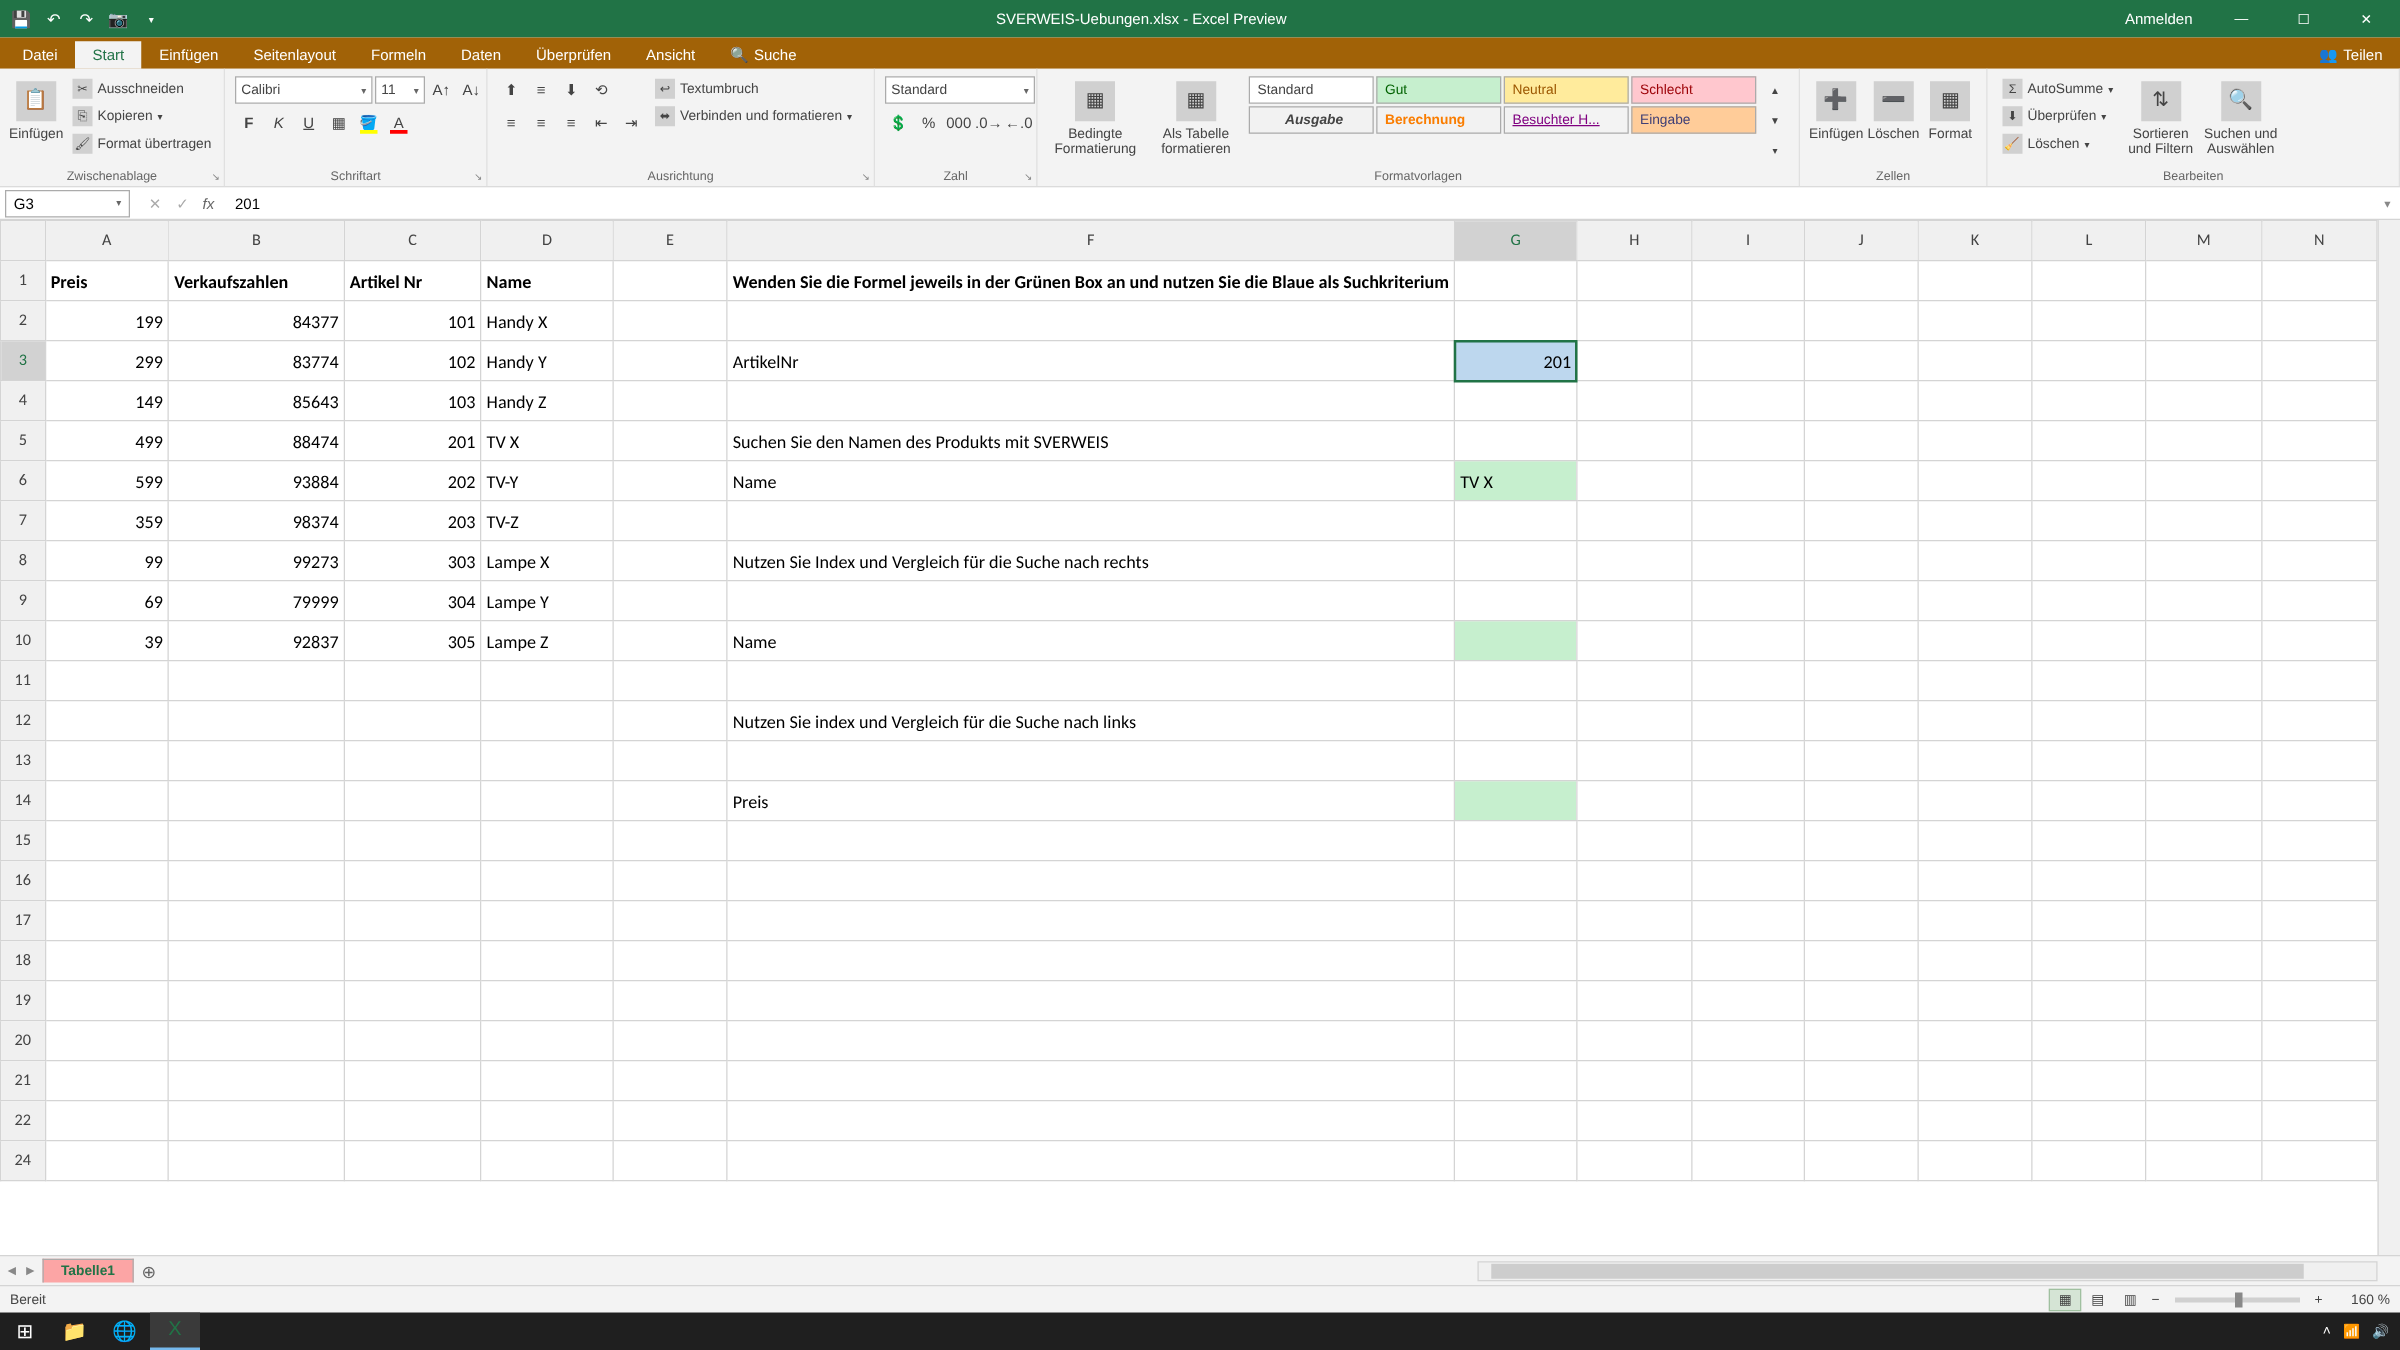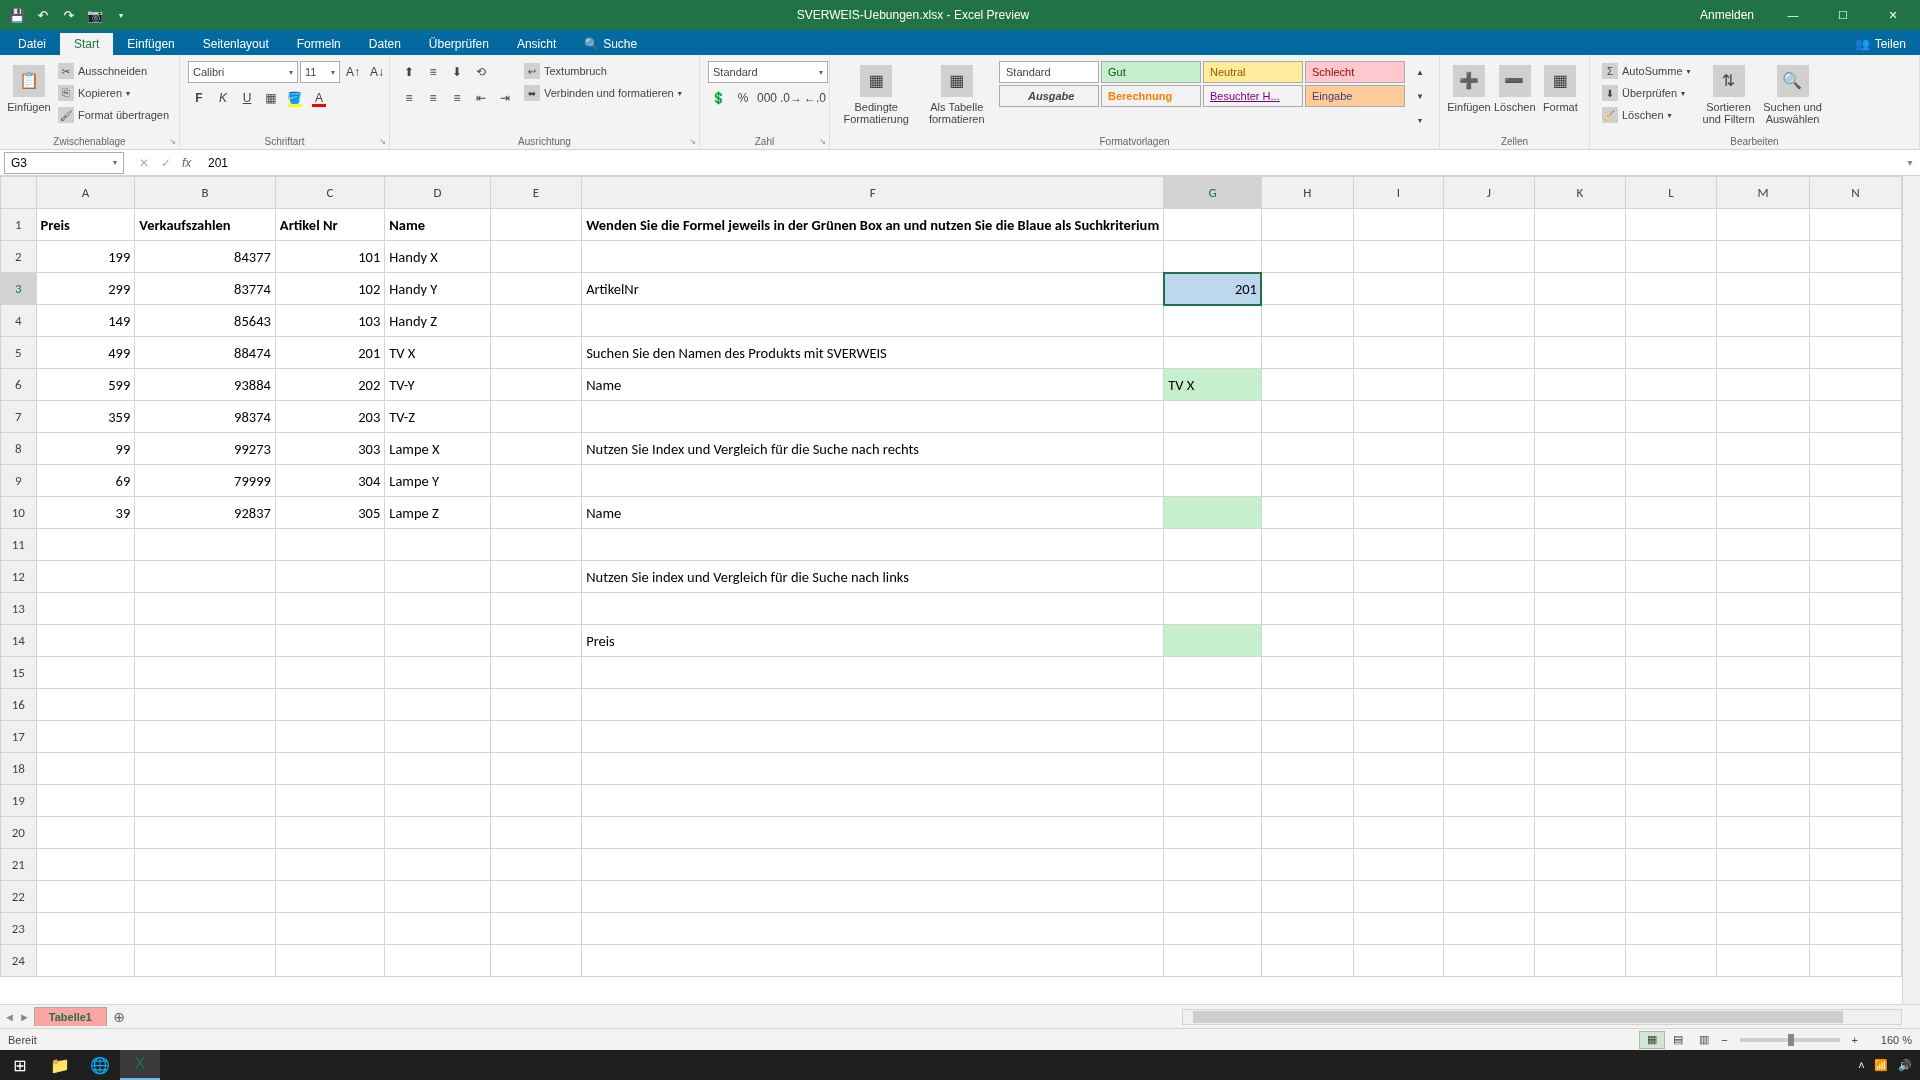--- a/index.html
+++ b/index.html
@@ -8,21 +8,21 @@
 
 .titlebar { height:30px; background:#217346; display:flex; align-items:center; color:#fff; font-size:12px; }
 .titlebar .qat { display:flex; align-items:center; gap:8px; padding:0 8px; }
 .titlebar .qat span { width:18px; height:18px; display:flex; align-items:center; justify-content:center; cursor:pointer; font-size:13px; }
 .titlebar .title { flex:1; text-align:center; }
 .titlebar .right { display:flex; align-items:center; gap:4px; padding-right:4px; }
 .titlebar .right .signin { padding:0 12px; cursor:pointer; }
 .titlebar .right .winbtn { width:46px; height:30px; display:flex; align-items:center; justify-content:center; cursor:pointer; font-size:11px; }
 
 
-.tabstrip { height:25px; background:#0369a1; display:flex; align-items:flex-end; padding-left:4px; color:#fff; font-size:12px; }
+.tabstrip { height:25px; background:#a16207; display:flex; align-items:flex-end; padding-left:4px; color:#fff; font-size:12px; }
 .tabstrip .tab { padding:4px 14px; cursor:pointer; }
 .tabstrip .tab.active { background:#f3f3f3; color:#217346; }
 .tabstrip .spacer { flex:1; }
 .tabstrip .share { padding:4px 14px; cursor:pointer; display:flex; align-items:center; gap:4px; }
 
 
 .ribbon { height:95px; background:#f3f3f3; border-bottom:1px solid #d4d4d4; display:flex; font-size:11px; color:#444; }
 .group { border-right:1px solid #e0e0e0; padding:2px 8px 0; display:flex; flex-direction:column; position:relative; }
 .group .glabel { position:absolute; bottom:2px; left:0; right:0; text-align:center; font-size:10px; color:#666; }
 .group .dlg { position:absolute; bottom:3px; right:3px; font-size:8px; color:#888; cursor:pointer; }
@@ -33,21 +33,21 @@
 .smbtn { height:20px; display:flex; align-items:center; gap:4px; padding:0 4px; cursor:pointer; font-size:11px; white-space:nowrap; }
 .smbtn .ico { width:16px; height:16px; background:#d0d0d0; display:flex; align-items:center; justify-content:center; font-size:10px; }
 .combo { height:22px; border:1px solid #ababab; background:#fff; display:flex; align-items:center; padding:0 4px; font-size:11px; }
 .combo .arrow { margin-left:auto; font-size:8px; color:#666; }
 .iconrow { display:flex; gap:2px; }
 .iconbtn { width:22px; height:22px; border:1px solid transparent; display:flex; align-items:center; justify-content:center; cursor:pointer; font-size:12px; }
 .stylecell { width:100px; height:22px; border:1px solid #ababab; display:flex; align-items:center; padding:0 6px; font-size:11px; cursor:pointer; }
 
 
 .fbar { height:26px; border-bottom:1px solid #d4d4d4; display:flex; align-items:center; font-size:12px; background:#fff; }
-.namebox { width:120px; height:22px; border:1px solid #ababab; margin:0 4px; padding:0 6px; display:flex; align-items:center; background:#fff; }
+.namebox { width:100px; height:22px; border:1px solid #ababab; margin:0 4px; padding:0 6px; display:flex; align-items:center; background:#fff; }
 .namebox .arrow { margin-left:auto; font-size:8px; color:#666; }
 .fbar .fxbtns { display:flex; gap:2px; padding:0 6px; color:#aaa; }
 .fbar .fxbtns span { width:20px; text-align:center; cursor:pointer; }
 .fbar .fx { width:20px; font-style:italic; color:#666; }
 .fbar .finput { flex:1; padding:0 6px; }
 .fbar .expand { width:20px; text-align:center; color:#888; cursor:pointer; font-size:10px; }
 
 
 .gridwrap { position:relative; height:calc(1080px - 30px - 25px - 95px - 26px - 24px - 22px - 30px); display:flex; }
 .grid { flex:1; overflow:hidden; position:relative; }
@@ -727,37 +727,20 @@
             <td class=""></td>
             <td class=""></td>
             <td class=""></td>
             <td class=""></td>
             <td class=""></td>
             <td class=""></td>
             <td class=""></td>
             <td class=""></td>
           </tr>
           <tr>
-            <th class="rowhdr">23</th>
-            <td class=""></td>
-            <td class=""></td>
-            <td class=""></td>
-            <td class=""></td>
-            <td class=""></td>
-            <td class=""></td>
-            <td class=""></td>
-            <td class=""></td>
-            <td class=""></td>
-            <td class=""></td>
-            <td class=""></td>
-            <td class=""></td>
-            <td class=""></td>
-            <td class=""></td>
-          </tr>
-          <tr>
             <th class="rowhdr">24</th>
             <td class=""></td>
             <td class=""></td>
             <td class=""></td>
             <td class=""></td>
             <td class=""></td>
             <td class=""></td>
             <td class=""></td>
             <td class=""></td>
             <td class=""></td>

